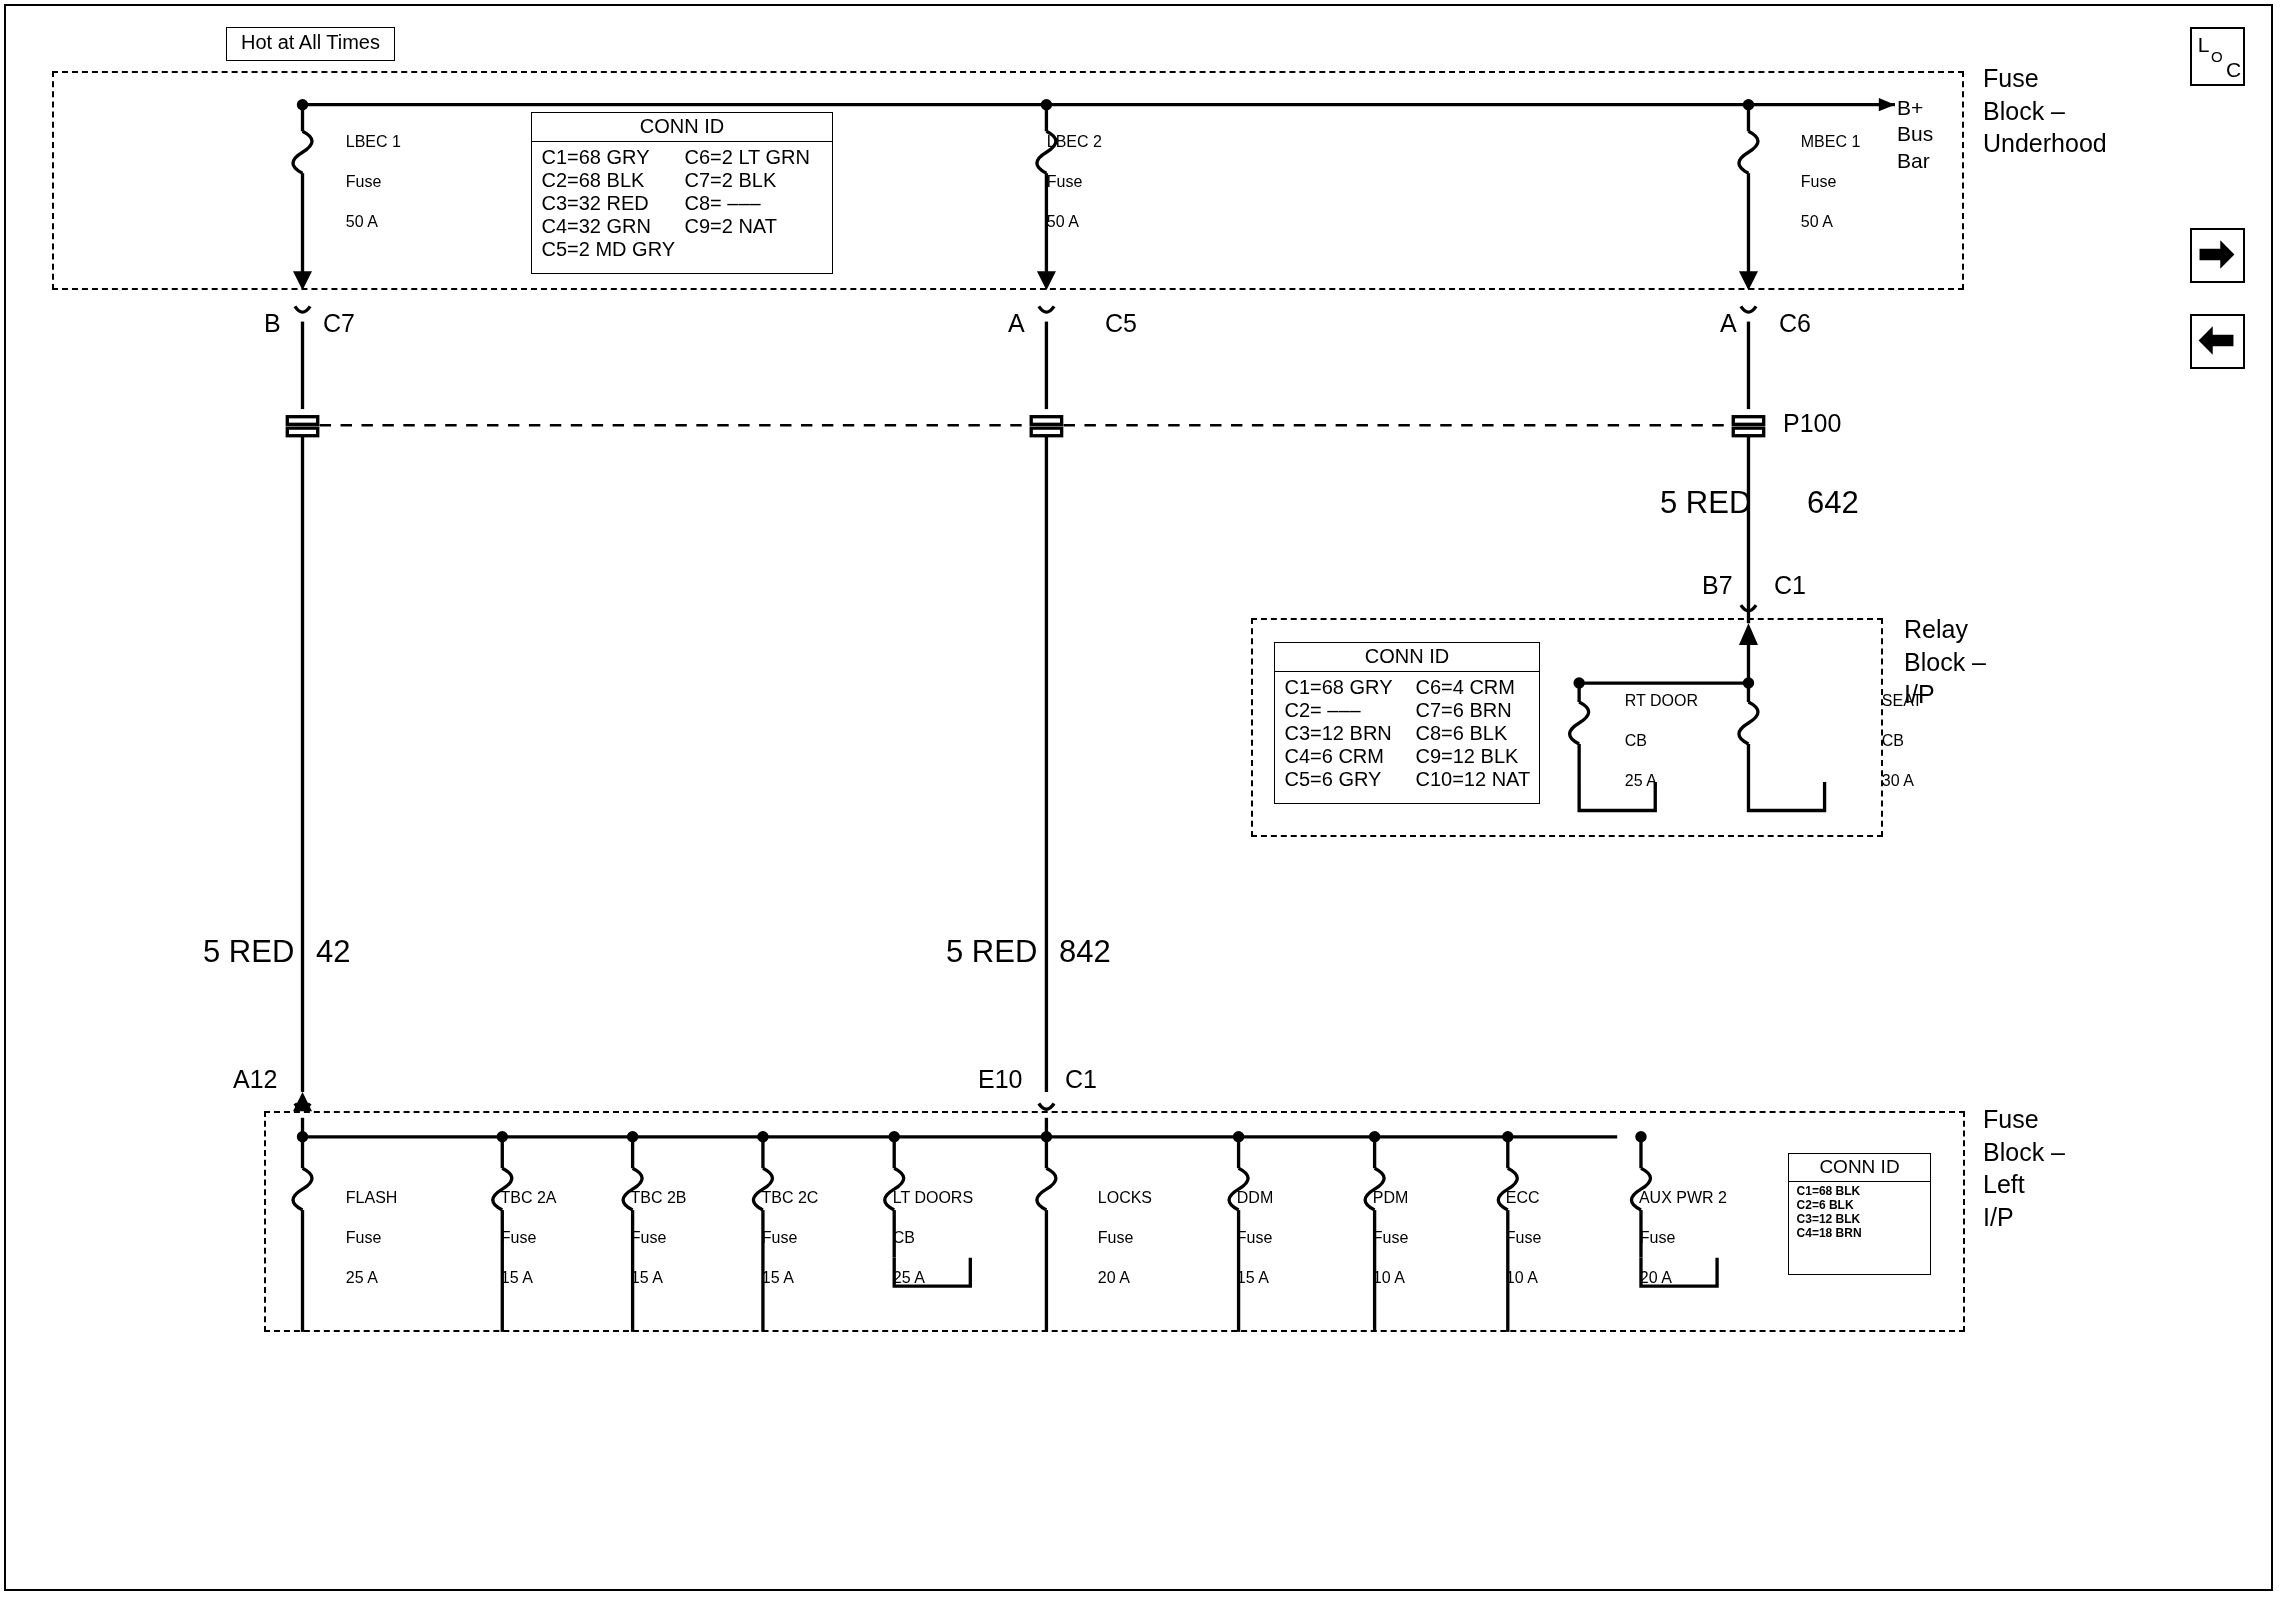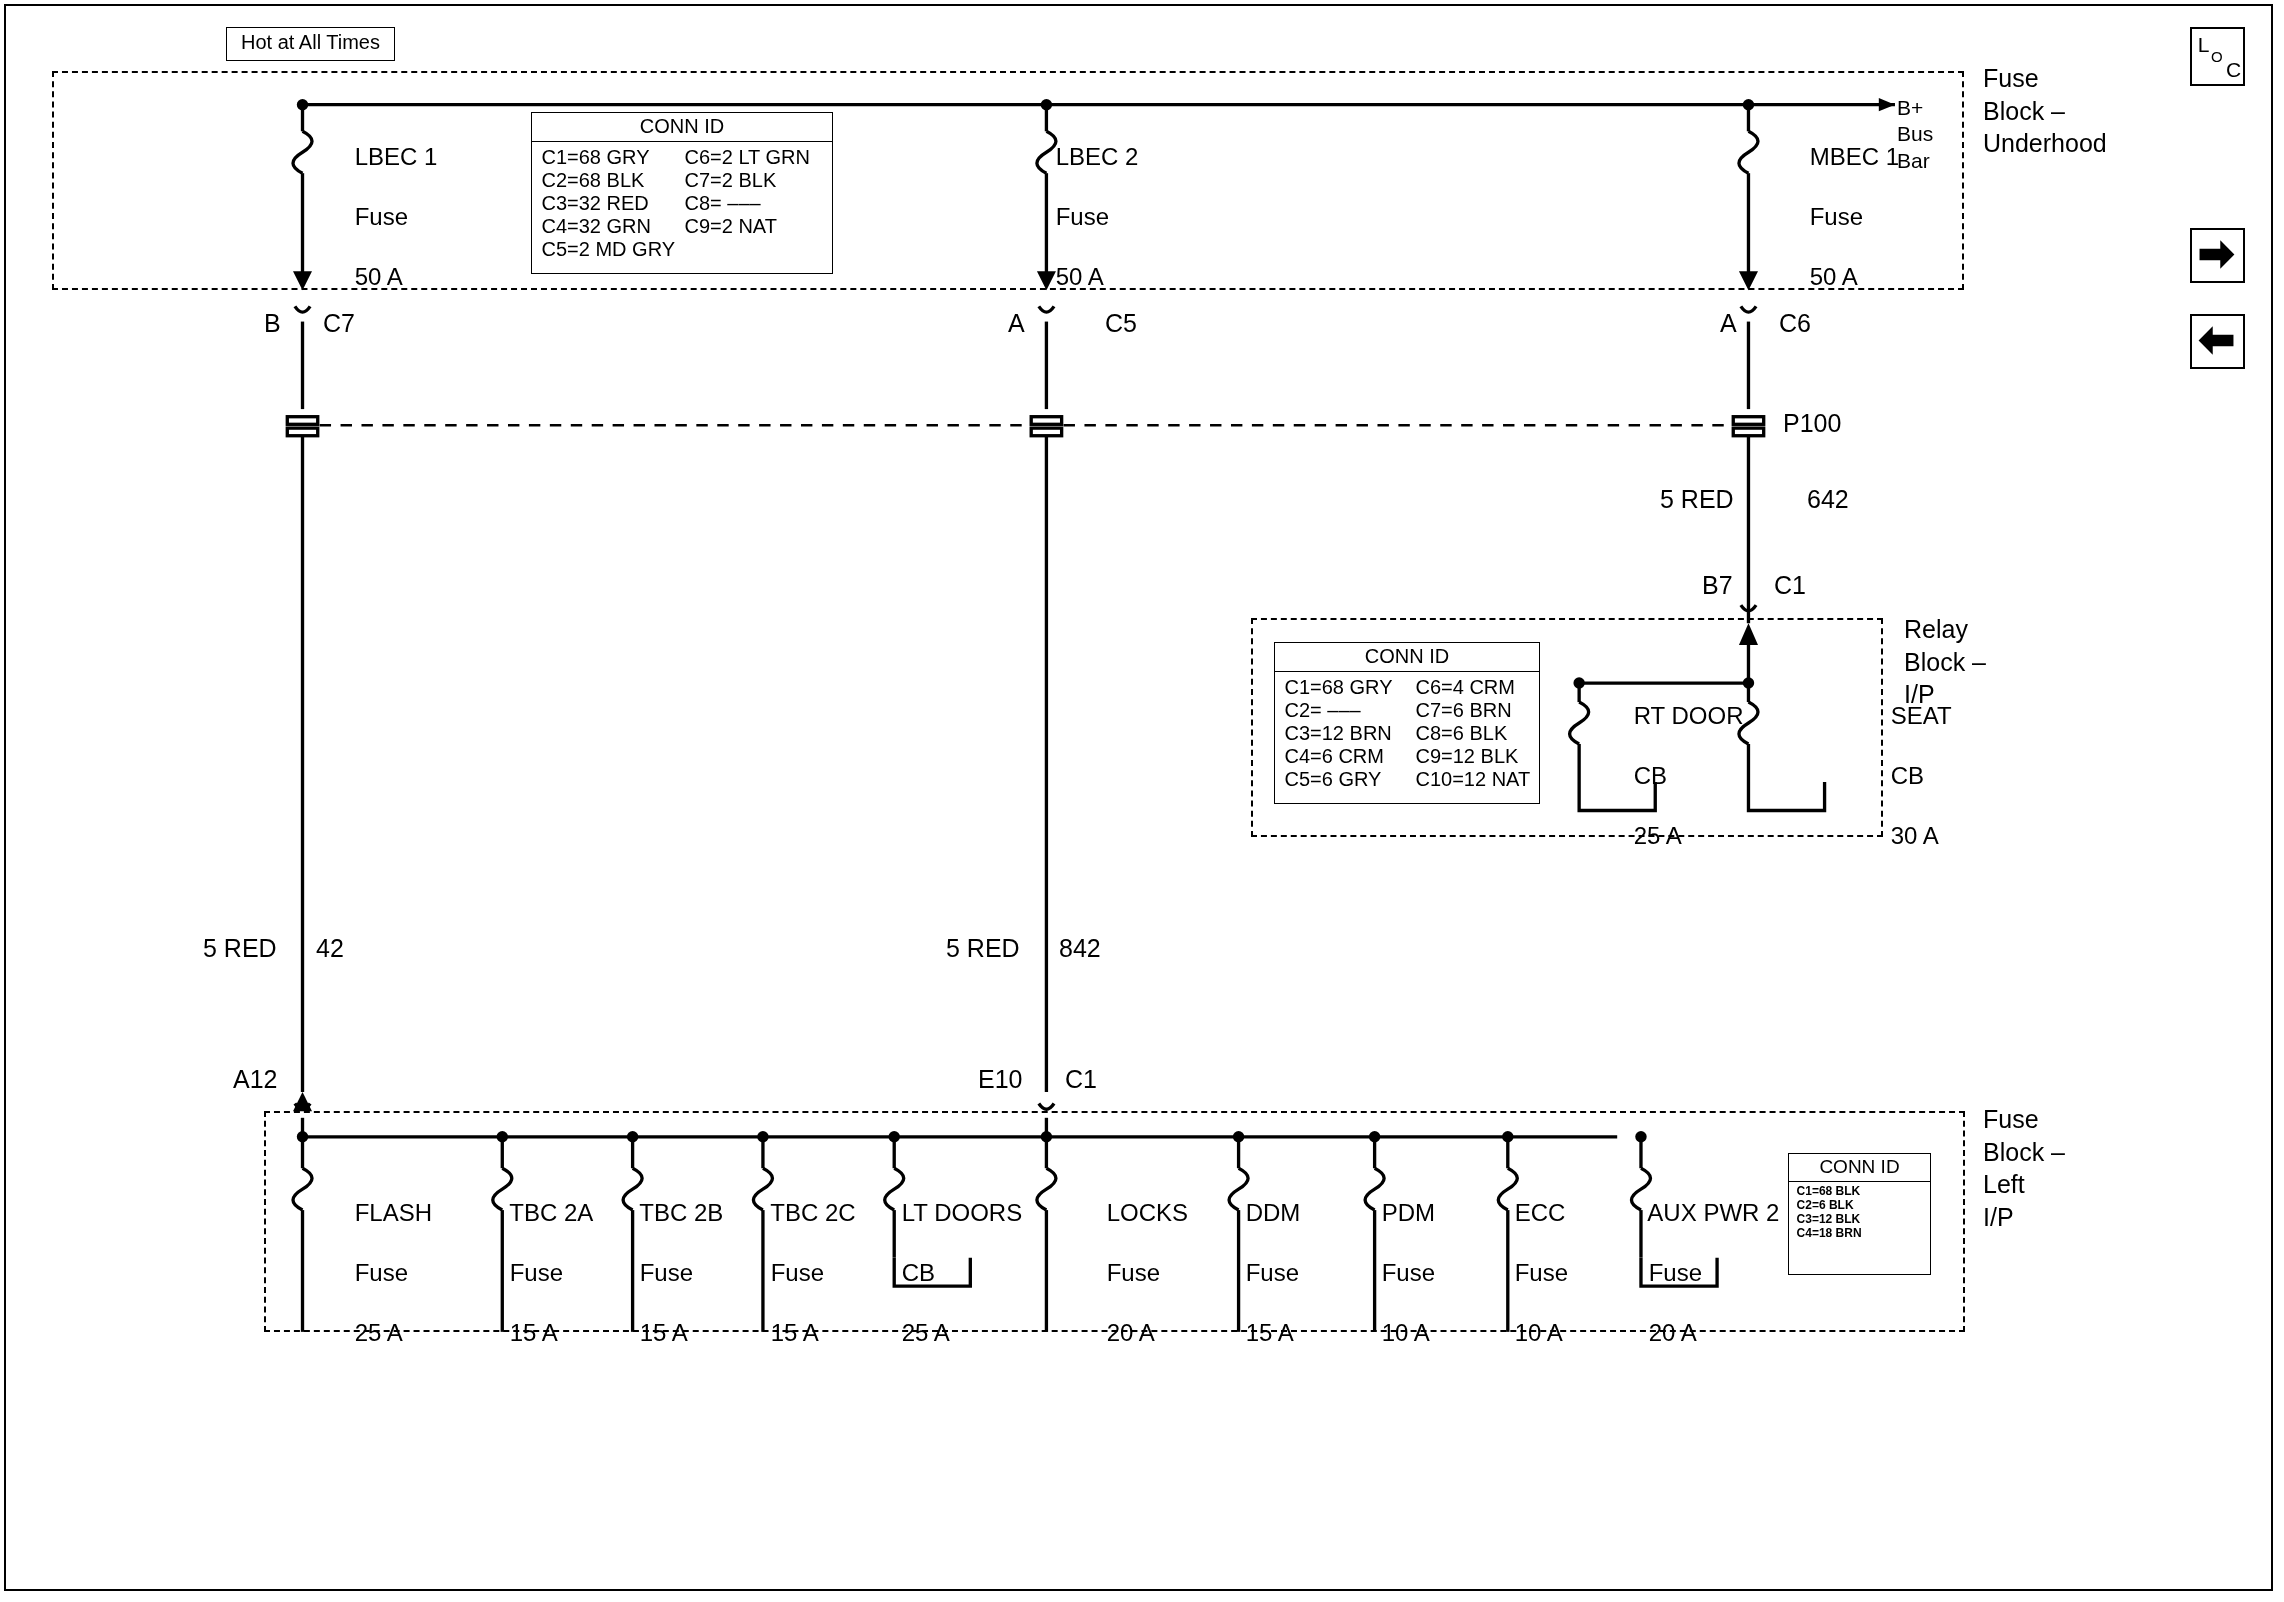--- a/index.html
+++ b/index.html
@@ -44,24 +44,24 @@
     padding:1.9px 0 2.9px 0;
     font-weight:normal;
   }
   .conn-rows {
     padding:3.8px 9.5px 5.7px 9.5px;
     font-size:20px;
   }
   .conn-row { display:flex; }
   .conn-col { white-space:pre; }
   .conn-col.left { min-width:143px; }
-  .f-label { position:absolute; font-size:24px; white-space:pre; line-height:1.25; }
+  .f-label { position:absolute; font-size:16px; white-space:pre; line-height:1.25; }
   .big-label { position:absolute; font-size:25px; white-space:pre; line-height:1.3; }
   .pin { position:absolute; font-size:25px; white-space:pre; }
-  .wire-label { position:absolute; font-size:25px; white-space:pre; }
+  .wire-label { position:absolute; font-size:31px; white-space:pre; }
   svg.ov { position:absolute; left:0; top:0; width:2285px; height:1603px; pointer-events:none; }
   .nav-btn {
     position:absolute;
     width:55px; height:55px;
     border:2.9px solid #000;
     box-sizing:border-box;
     background:#fff;
   }
   .loc-btn {
     position:absolute;

